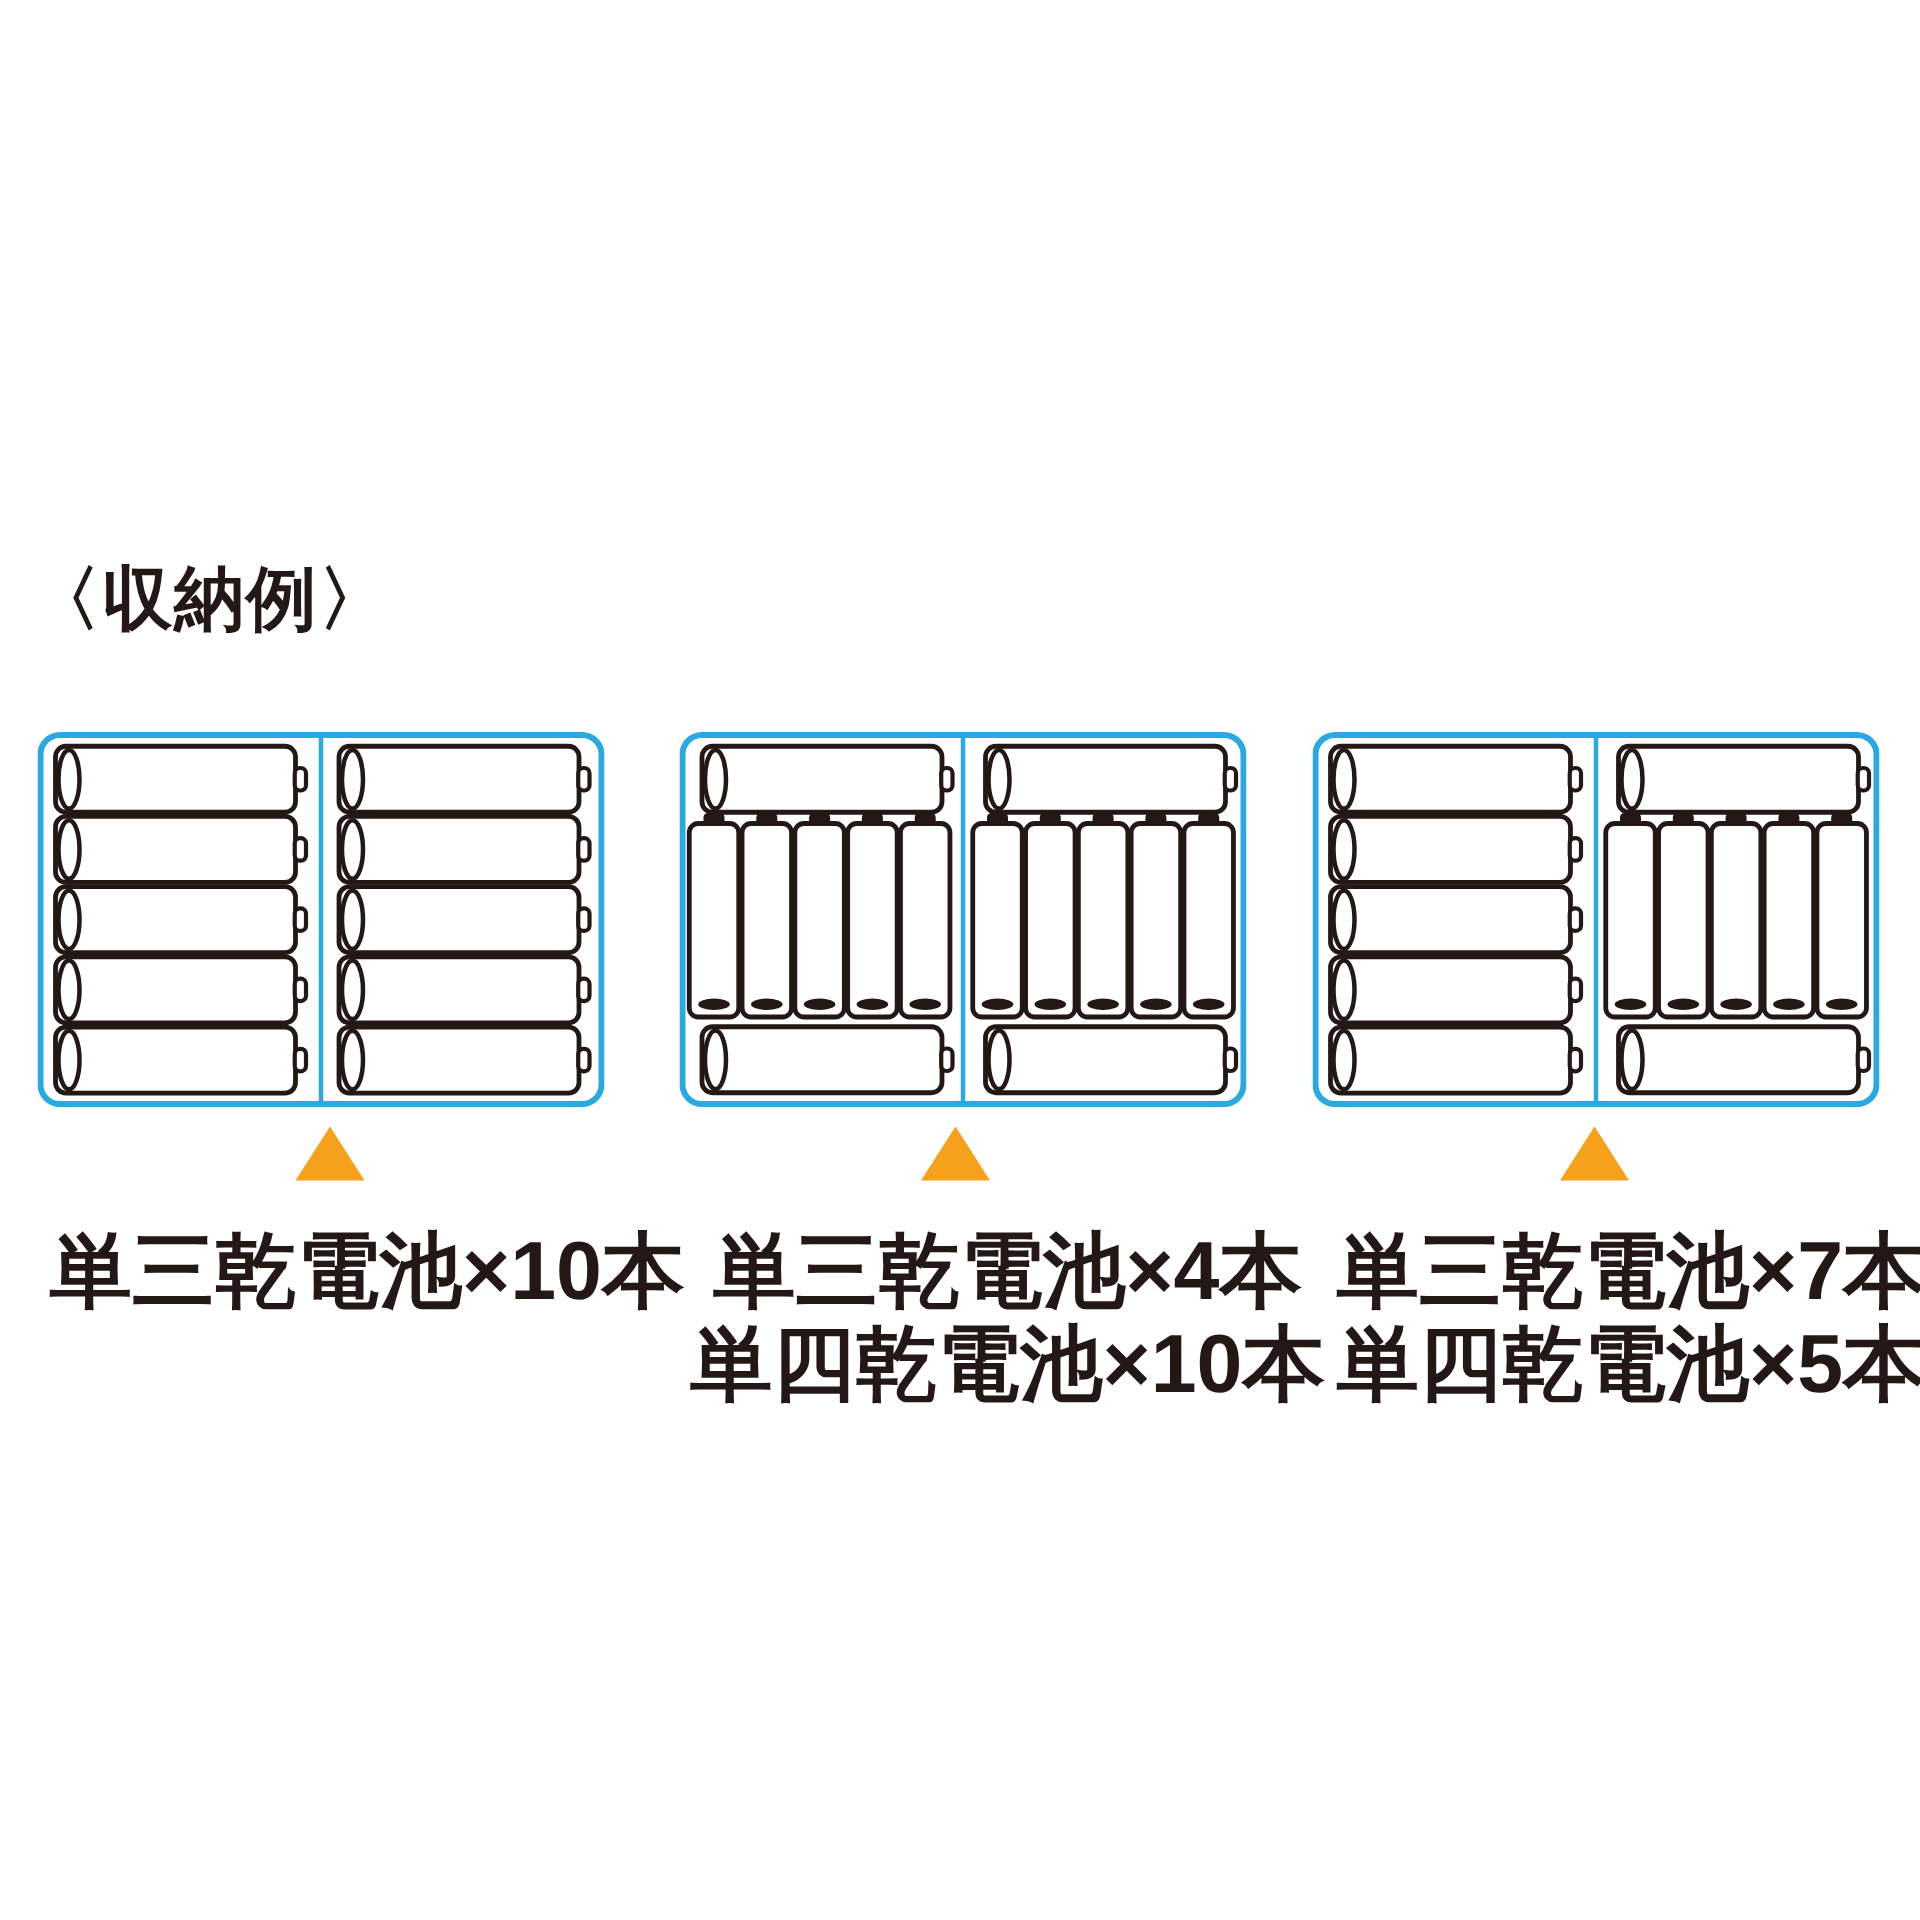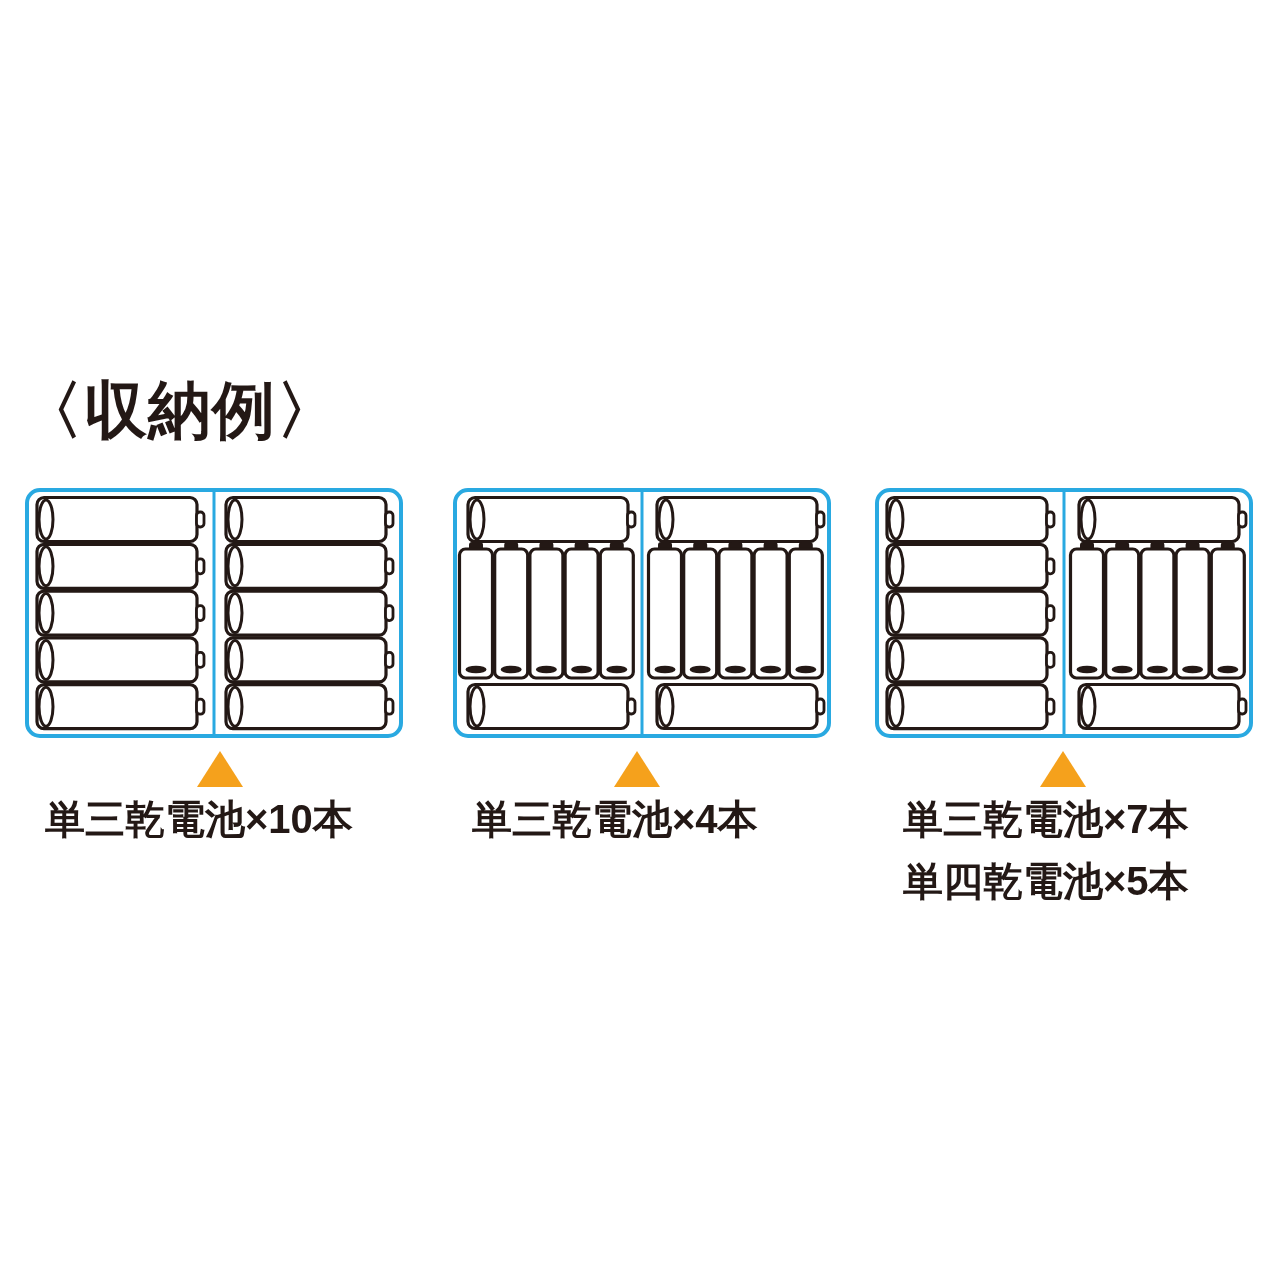--- a/index.html
+++ b/index.html
@@ -12,21 +12,21 @@
     position: relative;
     width: 1280px;
     height: 1280px;
     background: var(--c-bg, #ffffff);
     overflow: hidden;
   }
   .diagram-title {
     position: absolute;
     left: 20px;
     top: 368px;
-    font-size: 63px;
+    font-size: 47px;
     font-weight: 600;
     letter-spacing: 1px;
     color: var(--c-ink, #231815);
     white-space: nowrap;
   }
   .case-svg {
     position: absolute;
     top: 488px;
     width: 378px;
     height: 250px;
@@ -42,27 +42,26 @@
     height: 0;
     border-left: 23px solid transparent;
     border-right: 23px solid transparent;
     border-bottom: 36px solid var(--c-orange, #F5A11C);
   }
   #pointer-1 { left: 197px; }
   #pointer-2 { left: 614px; }
   #pointer-3 { left: 1040px; }
   .case-label {
     position: absolute;
-    top: 788px;
-    font-size: 40px;
+    top: 816px;
+    font-size: 55px;
     line-height: 62px;
     font-weight: 600;
     color: var(--c-ink, #231815);
     white-space: nowrap;
-    margin-left: 12px;
   }
   #label-1 { left: 33px; }
   #label-2 { left: 460px; text-align: center; }
   #label-3 { left: 891px; }
 </style>
 </head>
 <body>
 
 <div class="canvas">
 
@@ -197,20 +196,21 @@
       </g>
       <g>
         <rect x="204" y="196.5" width="160" height="44" rx="7" fill="#FFFFFF" stroke="#231815" stroke-width="3.2"></rect>
         <ellipse cx="213" cy="218.5" rx="7" ry="19.5" fill="none" stroke="#231815" stroke-width="3"></ellipse>
         <rect x="363.5" y="211" width="7.5" height="15" rx="3.5" fill="#FFFFFF" stroke="#231815" stroke-width="2.8"></rect>
       </g>
     </svg>
   <div id="pointer-2" class="pointer"></div>
   <div id="label-2" class="case-label">
     <div>単三乾電池×4本</div>
+    <div>単四乾電池×10本</div>
   </div>
 
   <svg id="case-svg-3" class="case-svg" viewBox="0 0 378 250">
       <rect x="2" y="2" width="374" height="246" rx="13" fill="#FFFFFF" stroke="#29A9E1" stroke-width="4"></rect>
       <line x1="189" y1="4" x2="189" y2="246" stroke="#29A9E1" stroke-width="3"></line>
       <g>
         <rect x="12" y="9.5" width="160" height="44" rx="7" fill="#FFFFFF" stroke="#231815" stroke-width="3.2"></rect>
         <ellipse cx="21" cy="31.5" rx="7" ry="19.5" fill="none" stroke="#231815" stroke-width="3"></ellipse>
         <rect x="171.5" y="24" width="7.5" height="15" rx="3.5" fill="#FFFFFF" stroke="#231815" stroke-width="2.8"></rect>
       </g>

